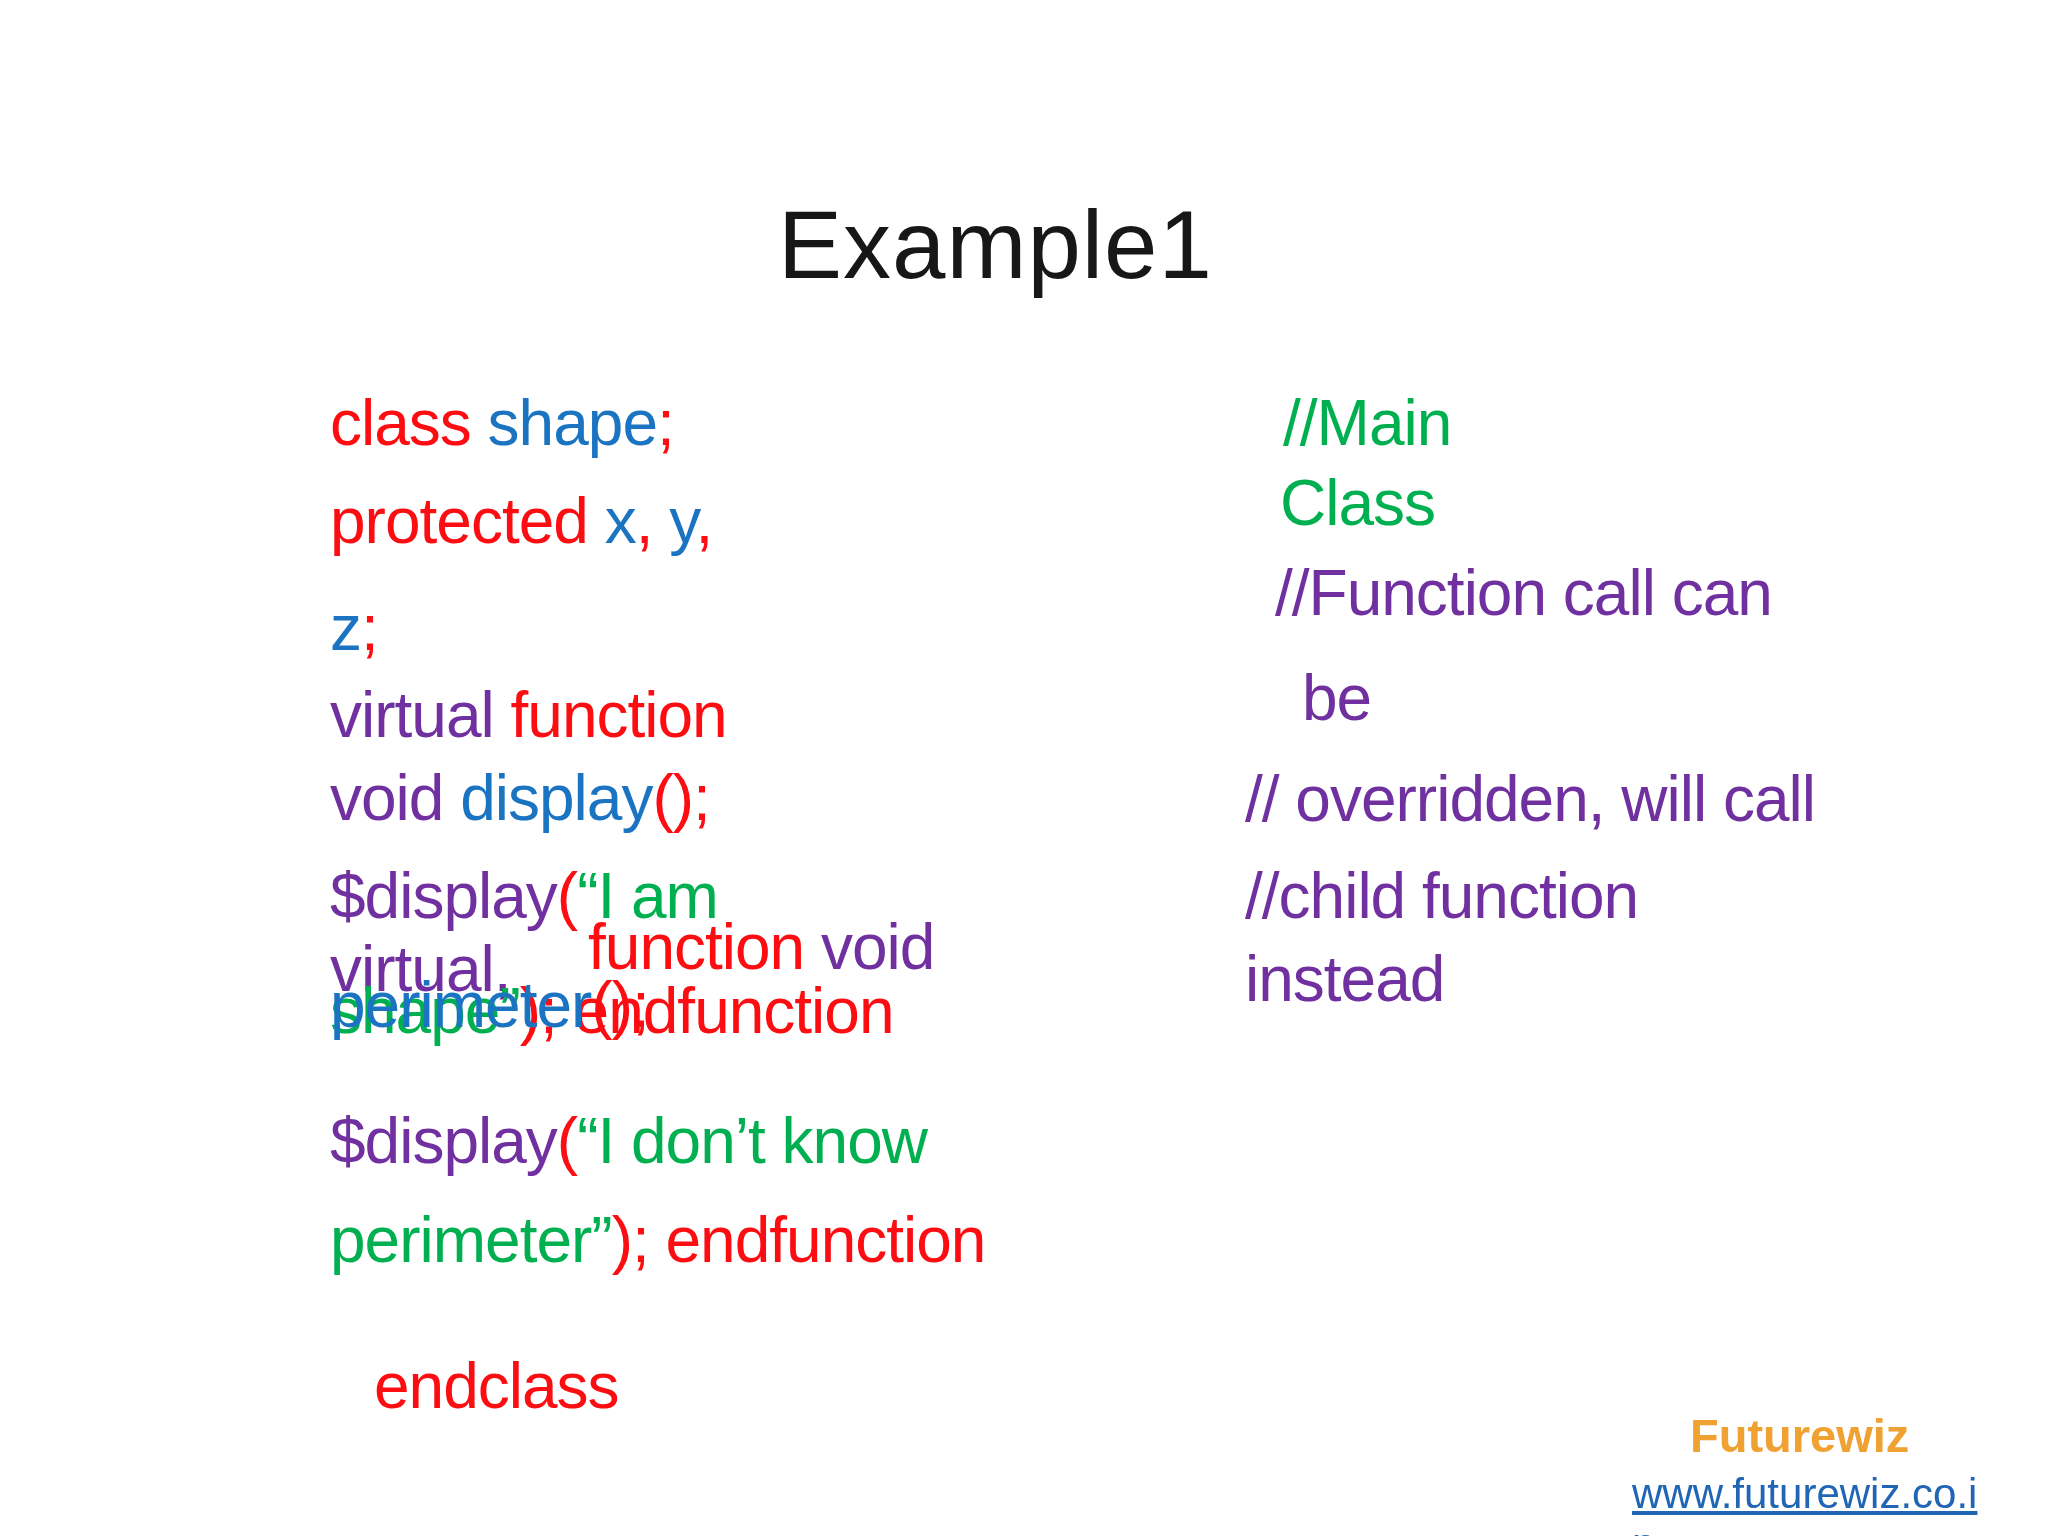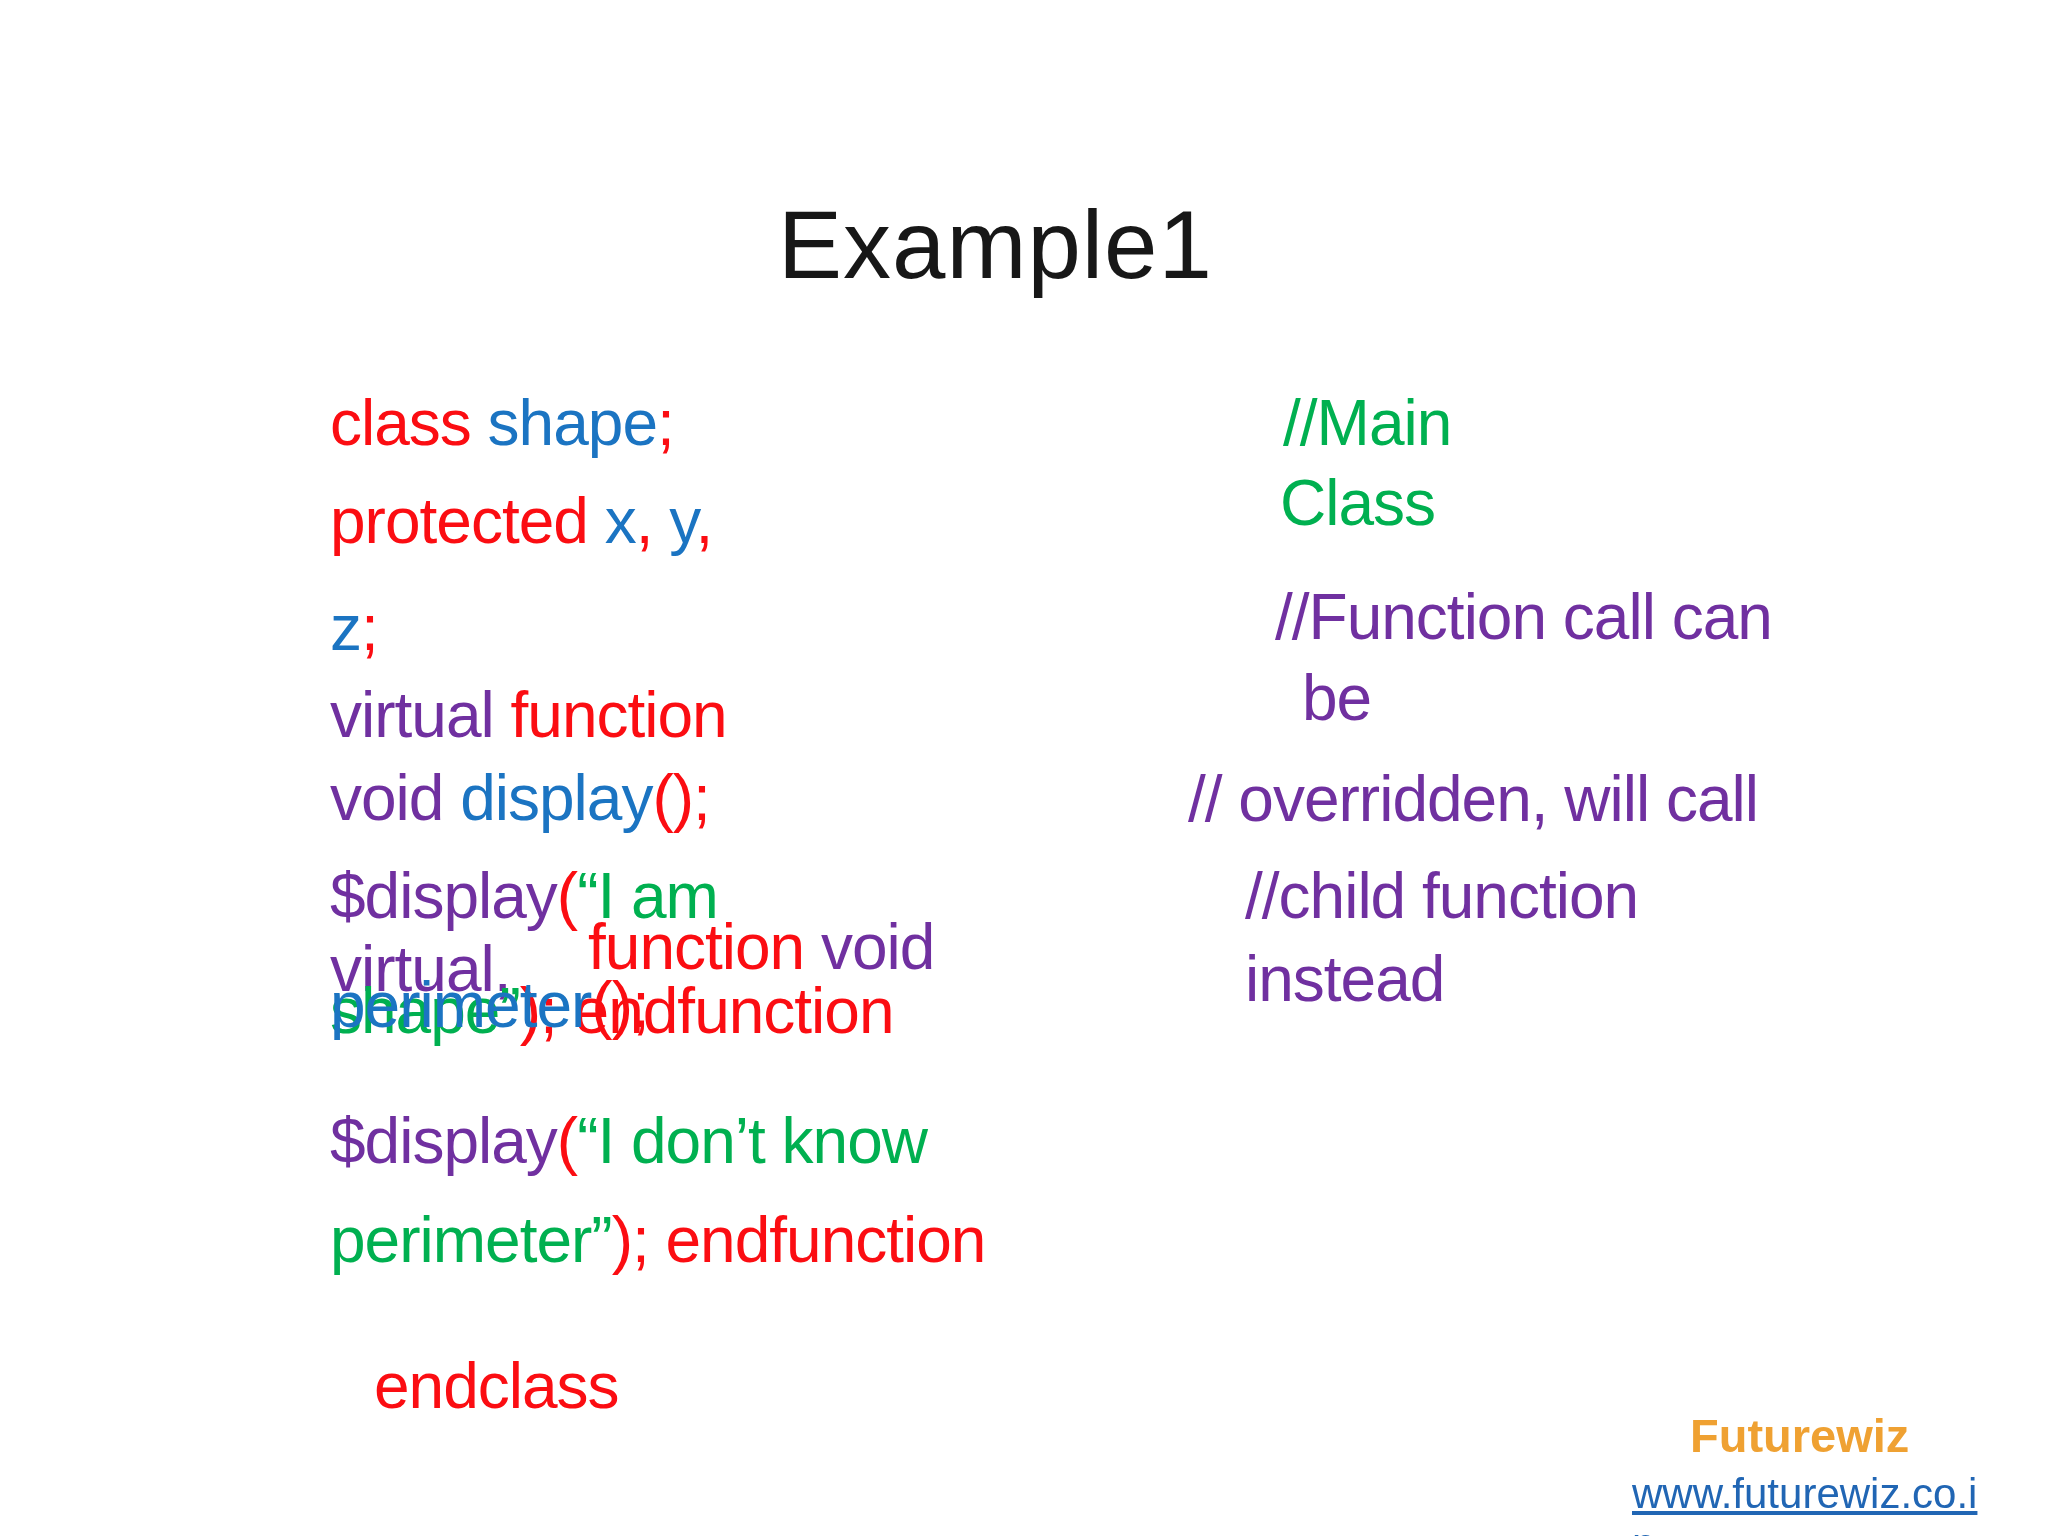--- a/index.html
+++ b/index.html
@@ -75,23 +75,23 @@
   <div class="ln" style="left:330px;top:972px;text-align:center;"><span class="c-blue">perimeter</span><span class="c-red">();</span></div>
 
   <div class="ln" style="left:330px;top:1108px;"><span class="c-purple">$display</span><span class="c-red">(</span><span class="c-green">“I don’t know</span></div>
 
   <div class="ln" style="left:330px;top:1207px;text-align:center;"><span class="c-green">perimeter”</span><span class="c-red">); endfunction</span></div>
 
   <div class="ln" style="left:330px;top:1353px;margin-left:44px;"><span class="c-red">endclass</span></div>
 
   <div class="ln c-green" style="left:1283px;top:390px;">//Main</div>
   <div class="ln c-green" style="left:1280px;top:470px;">Class</div>
-  <div class="ln c-purple" style="left:1275px;top:584px;text-align:right;">//Function call can</div>
+  <div class="ln c-purple" style="left:1275px;top:560px;text-align:right;">//Function call can</div>
   <div class="ln c-purple" style="left:1302px;top:665px;">be</div>
-  <div class="ln c-purple" style="left:1188px;top:766px;text-align:center;">// overridden, will call</div>
+  <div class="ln c-purple" style="left:1245px;top:766px;text-align:center;">// overridden, will call</div>
   <div class="ln c-purple" style="left:1245px;top:863px;">//child function</div>
   <div class="ln c-purple" style="left:1245px;top:946px;">instead</div>
 
   <div class="brand">Futurewiz</div>
   <div class="link-line" style="left:1632px;top:1470px;">www.futurewiz.co.i</div>
   <div class="link-line" style="left:1632px;top:1520px;">n</div>
 
 </div>
 
 </body></html>

